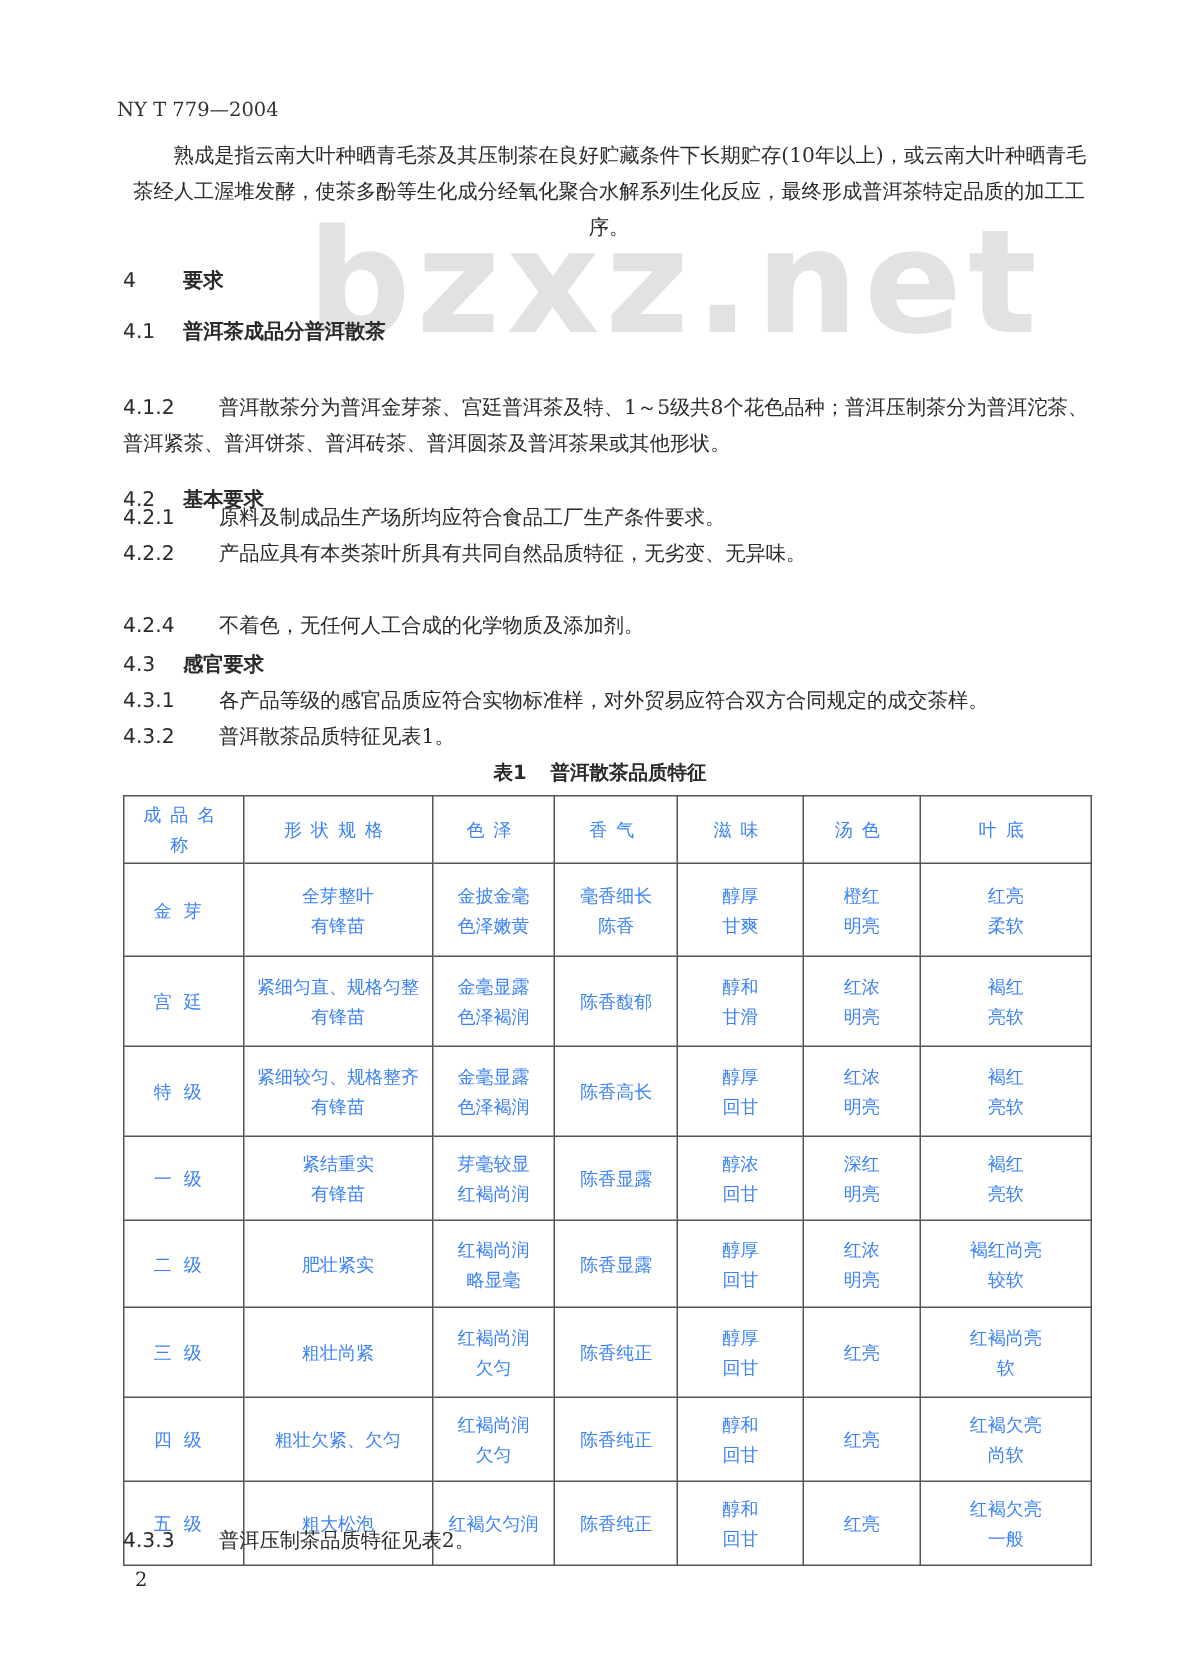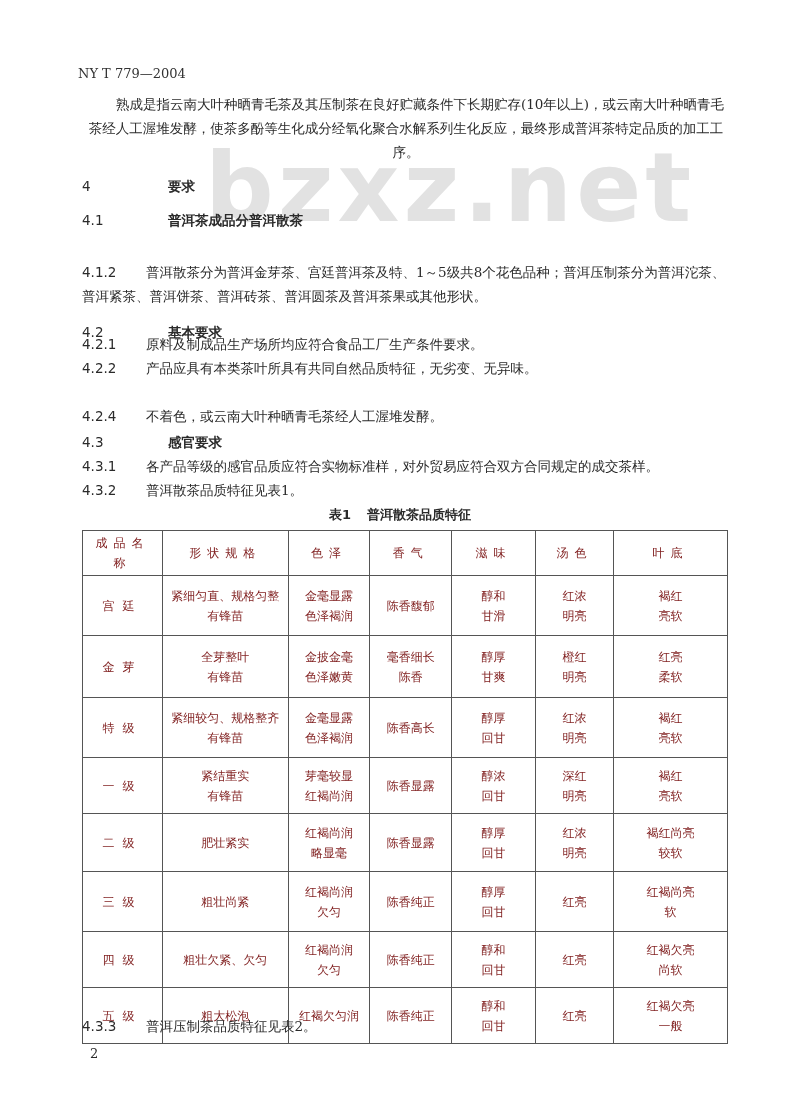--- a/index.html
+++ b/index.html
@@ -11,27 +11,27 @@
     position:absolute; left:205px; top:140px; font-family:"DejaVu Sans", "Liberation Sans", sans-serif;
     font-weight:bold; font-size:96px; letter-spacing:4px; color:#e2e2e2; z-index:0; line-height:1;
   }
   .doc { position:absolute; left:0; top:0; width:800px; height:1111px; z-index:1; }
   .std-code { position:absolute; left:78px; top:66px; font-size:13px; color:#333; }
   .para { position:absolute; left:82px; width:648px; font-size:13.5px; line-height:24px; }
   .para.indent { text-indent:28px; }
   .line { position:absolute; left:82px; font-size:13.5px; white-space:nowrap; }
   .num { font-family:"DejaVu Sans", "Liberation Sans", sans-serif; display:inline-block; min-width:64px; }
   .num.short { min-width:40px; }
-  .h { font-family:Liberation Sans, sans-serif; font-weight:bold;margin-left:46px; }
+  .h { font-family:Liberation Sans, sans-serif; font-weight:bold; }
   .wrap2 { position:absolute; left:82px; width:650px; font-size:13.5px; line-height:24px; }
   .caption { position:absolute; left:0; width:800px; top:506px; text-align:center; font-family:"DejaVu Sans", "Liberation Sans", sans-serif; font-weight:bold; font-size:13px; }
   .caption span { margin:16px 8px; }
   table.t {
     position:absolute; left:82px; top:530px; width:646px; border-collapse:collapse; font-size:12px;
-    color:#7f1d1d;
+    color:#3b82f6;
   }
   table.t td, table.t th {
     border:1px solid #555; text-align:center; vertical-align:middle; font-weight:normal;
     padding:2px 4px; line-height:20px;
   }
   table.t th { height:38px; letter-spacing:6px; }
   .c0 { width:74px; letter-spacing:8px; }
   .c1 { width:122px; }
   .c2 { width:76px; }
   .c3 { width:76px; }
@@ -71,21 +71,21 @@
   <div class="line" style="top:336px;">
     <span class="num">4.2.1</span><span>原料及制成品生产场所均应符合食品工厂生产条件要求。</span>
   </div>
 
   <div class="line" style="top:360px;">
     <span class="num">4.2.2</span><span>产品应具有本类茶叶所具有共同自然品质特征，无劣变、无异味。</span>
   </div>
 
 
   <div class="line" style="top:408px;">
-    <span class="num">4.2.4</span><span>不着色，或云南大叶种晒青毛茶经人工渥堆发酵。</span>
+    <span class="num">4.2.4</span><span>不着色，无任何人工合成的化学物质及添加剂。</span>
   </div>
 
   <div class="line" style="top:434px;">
     <span class="num short">4.3</span><span class="h">感官要求</span>
   </div>
 
   <div class="line" style="top:458px;">
     <span class="num">4.3.1</span><span>各产品等级的感官品质应符合实物标准样，对外贸易应符合双方合同规定的成交茶样。</span>
   </div>
 
@@ -103,37 +103,37 @@
         <th class="c0">成品名称</th>
         <th class="c1">形状规格</th>
         <th class="c2">色泽</th>
         <th class="c3">香气</th>
         <th class="c4">滋味</th>
         <th class="c5">汤色</th>
         <th class="c6">叶底</th>
       </tr>
     </thead>
     <tbody>
+      <tr style="height:62px;">
+        <td class="c0">金芽</td>
+        <td>全芽整叶<br>有锋苗</td>
+        <td>金披金毫<br>色泽嫩黄</td>
+        <td>毫香细长<br>陈香</td>
+        <td>醇厚<br>甘爽</td>
+        <td>橙红<br>明亮</td>
+        <td>红亮<br>柔软</td>
+      </tr>
       <tr style="height:60px;">
         <td class="c0">宫廷</td>
         <td>紧细匀直、规格匀整<br>有锋苗</td>
         <td>金毫显露<br>色泽褐润</td>
         <td>陈香馥郁</td>
         <td>醇和<br>甘滑</td>
         <td>红浓<br>明亮</td>
         <td>褐红<br>亮软</td>
-      </tr>
-      <tr style="height:62px;">
-        <td class="c0">金芽</td>
-        <td>全芽整叶<br>有锋苗</td>
-        <td>金披金毫<br>色泽嫩黄</td>
-        <td>毫香细长<br>陈香</td>
-        <td>醇厚<br>甘爽</td>
-        <td>橙红<br>明亮</td>
-        <td>红亮<br>柔软</td>
       </tr>
       <tr style="height:60px;">
         <td class="c0">特级</td>
         <td>紧细较匀、规格整齐<br>有锋苗</td>
         <td>金毫显露<br>色泽褐润</td>
         <td>陈香高长</td>
         <td>醇厚<br>回甘</td>
         <td>红浓<br>明亮</td>
         <td>褐红<br>亮软</td>
       </tr>

